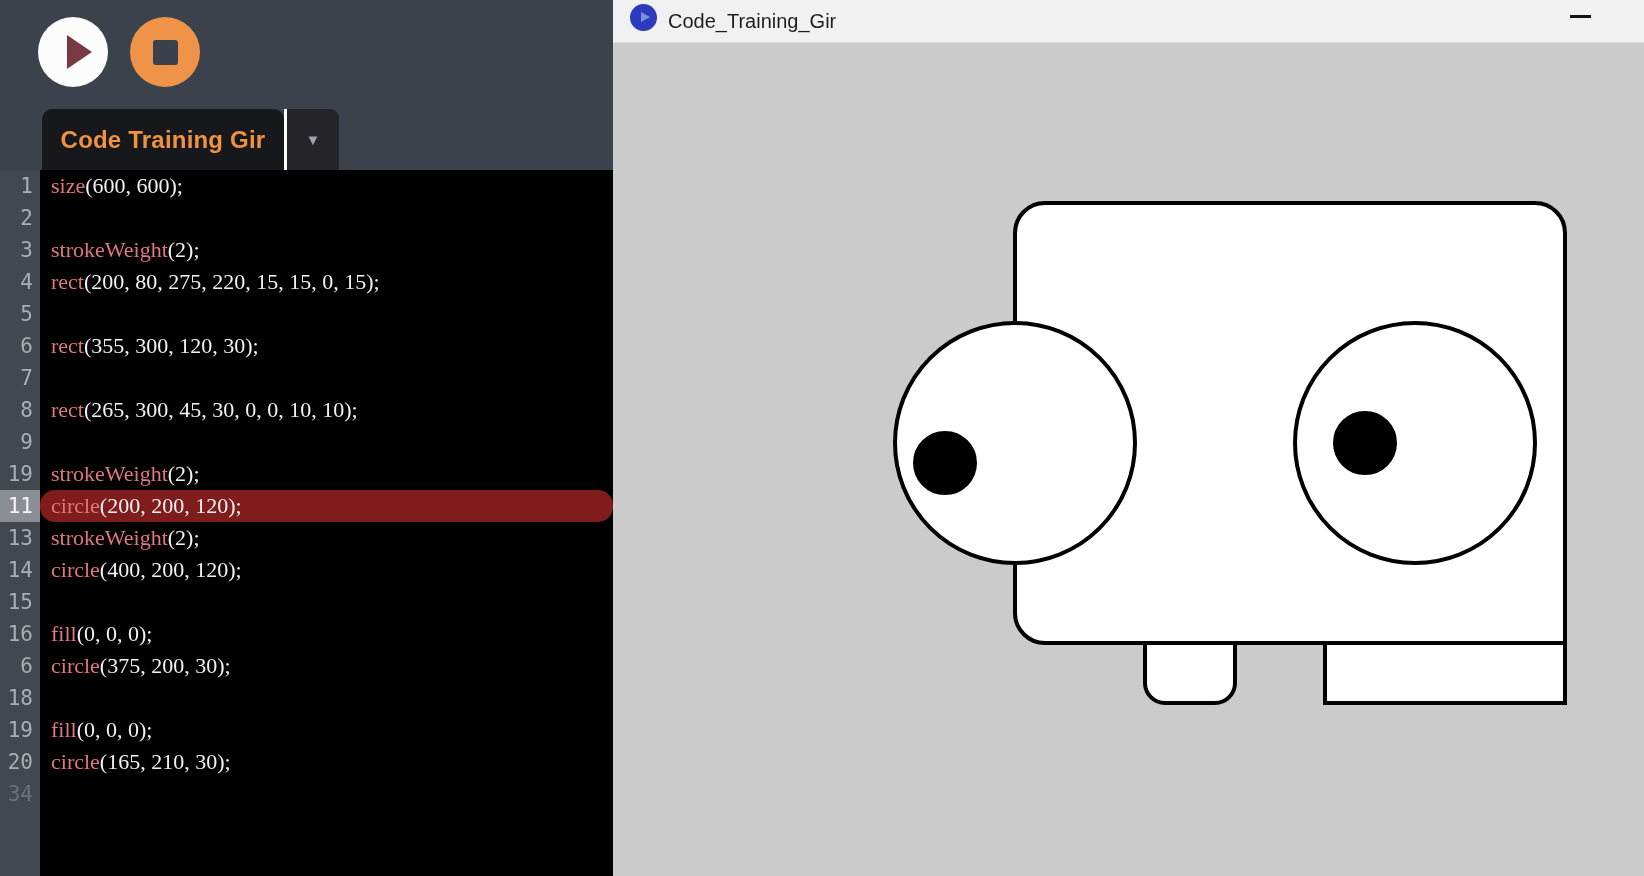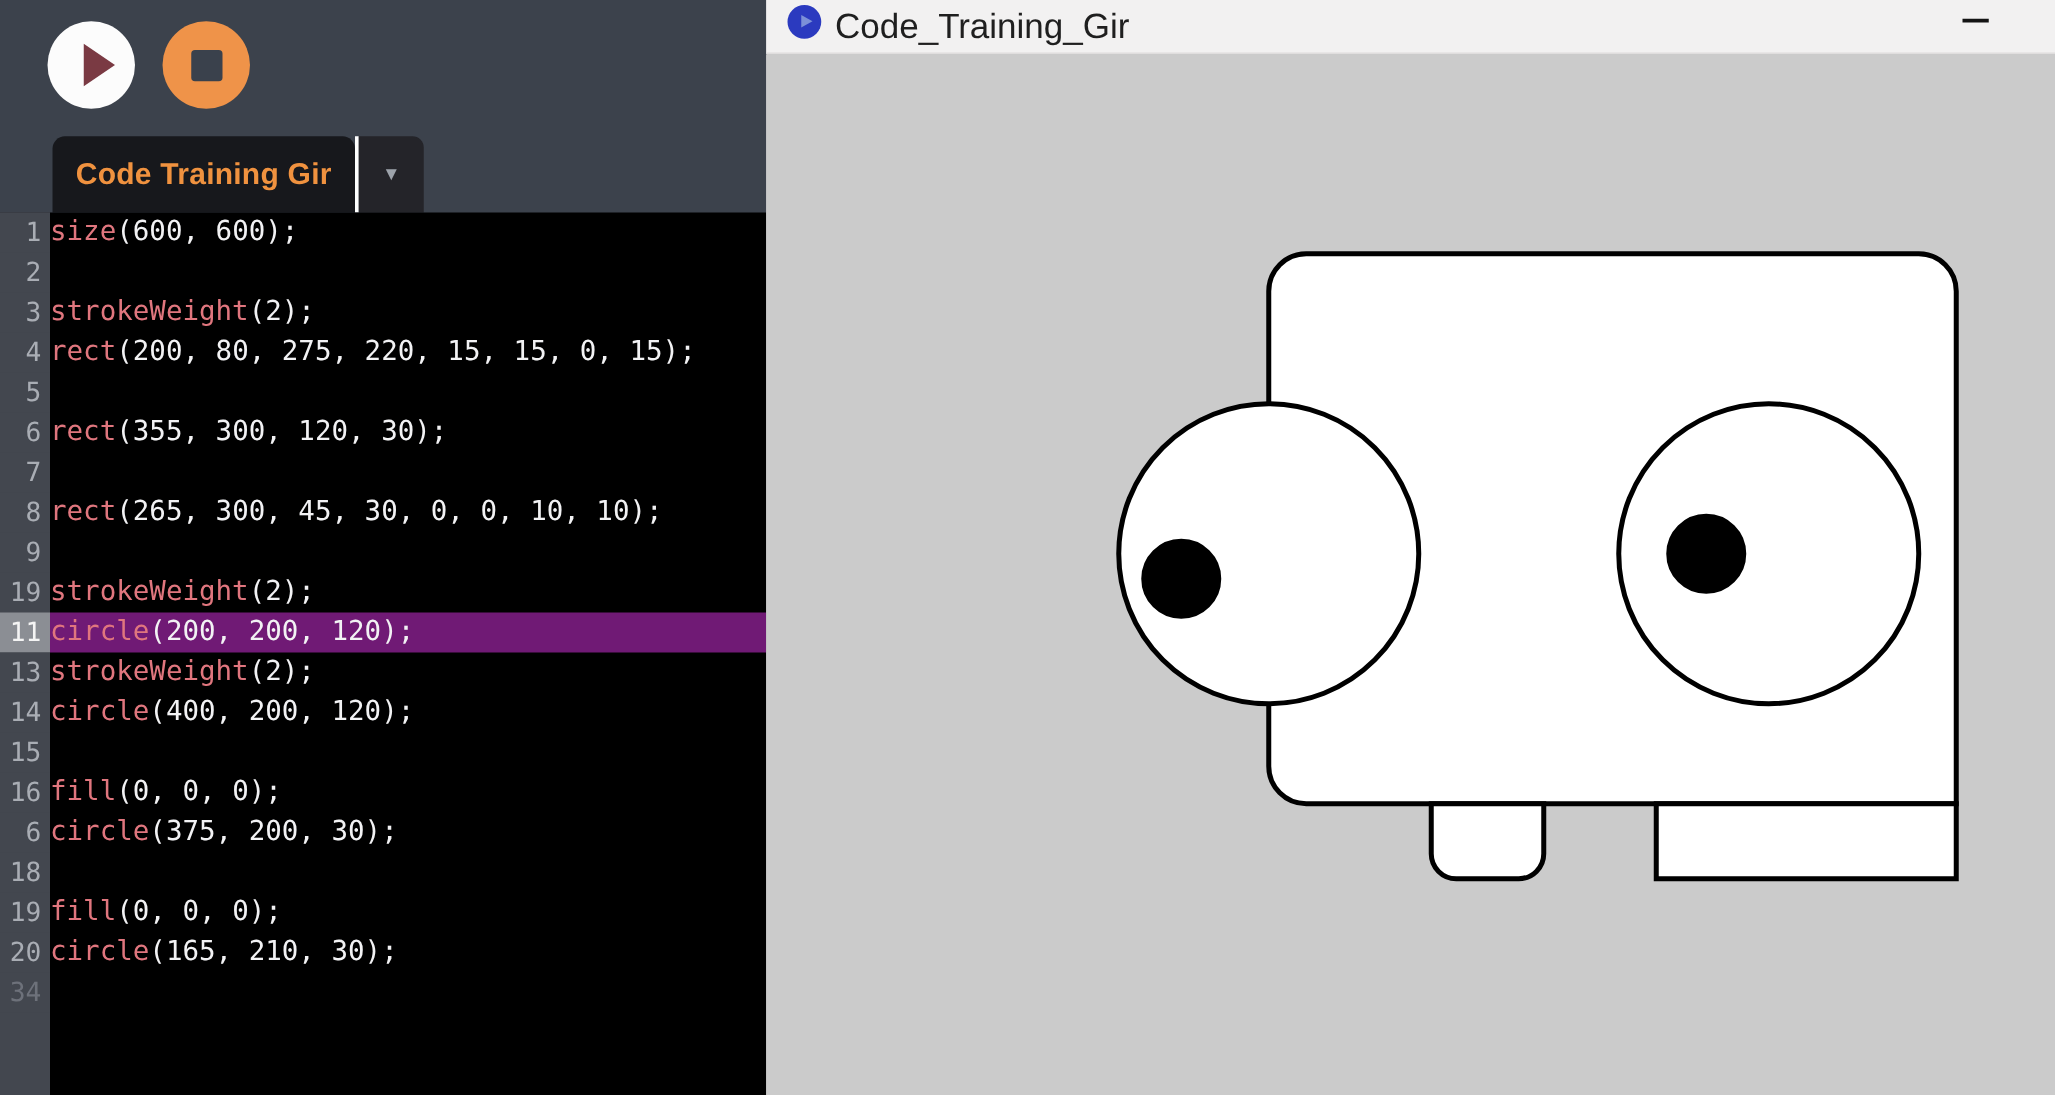--- a/index.html
+++ b/index.html
@@ -68,22 +68,22 @@
     position: absolute; left: 0; top: 0; width: 40px; height: 706px;
     background: #43474F;
   }
   .row { position: relative; display: flex; height: 32px; }
   .gut {
     width: 40px; flex: 0 0 40px; background: #43474F;
     color: #A9ADB4; text-align: right; padding-right: 7px;
     font-size: 21px; user-select: none; z-index: 1;
   }
   .gut.dim { color: #6D717A; }
-  .code { flex: 1; color: #F2F2F4; white-space: pre; }
-  .row.hl .code { background: #701a75; }
+  .code { flex: 1; padding-left: 11px; color: #F2F2F4; white-space: pre; font-family: Liberation Serif, serif; }
+  .row.hl .code { background: #7f1d1d; border-radius: 15px; }
   .row.hl .gut { background: #8B8E94; color: #F4F4F4; }
   .fn { color: #E0767E; }
 
   
   .sketch-window {
     position: absolute; left: 613px; top: 0; width: 1031px; height: 876px;
     background: #CBCBCB;
   }
   .titlebar {
     position: absolute; left: 0; top: 0; width: 100%; height: 43px;
@@ -95,21 +95,21 @@
     border-radius: 50%; background: #2B3ABF;
   }
   .app-icon .tri {
     position: absolute; left: 11px; top: 8px; width: 0; height: 0;
     border-left: 9px solid #7C90D8;
     border-top: 5.5px solid transparent;
     border-bottom: 5.5px solid transparent;
   }
   .win-title {
     position: absolute; left: 55px; top: 0; line-height: 42px;
-    font-size: 28px; color: #1F1F1F;
+    font-size: 20px; color: #1F1F1F;
   }
   .btn-minimize {
     position: absolute; left: 957px; top: 8px; width: 21px; height: 18px;
     background: transparent; border: none; cursor: pointer; padding: 0;
   }
   .btn-minimize .dash {
     position: absolute; left: 0; top: 7px; width: 21px; height: 3px;
     background: #141414;
   }
   .canvas-area {

